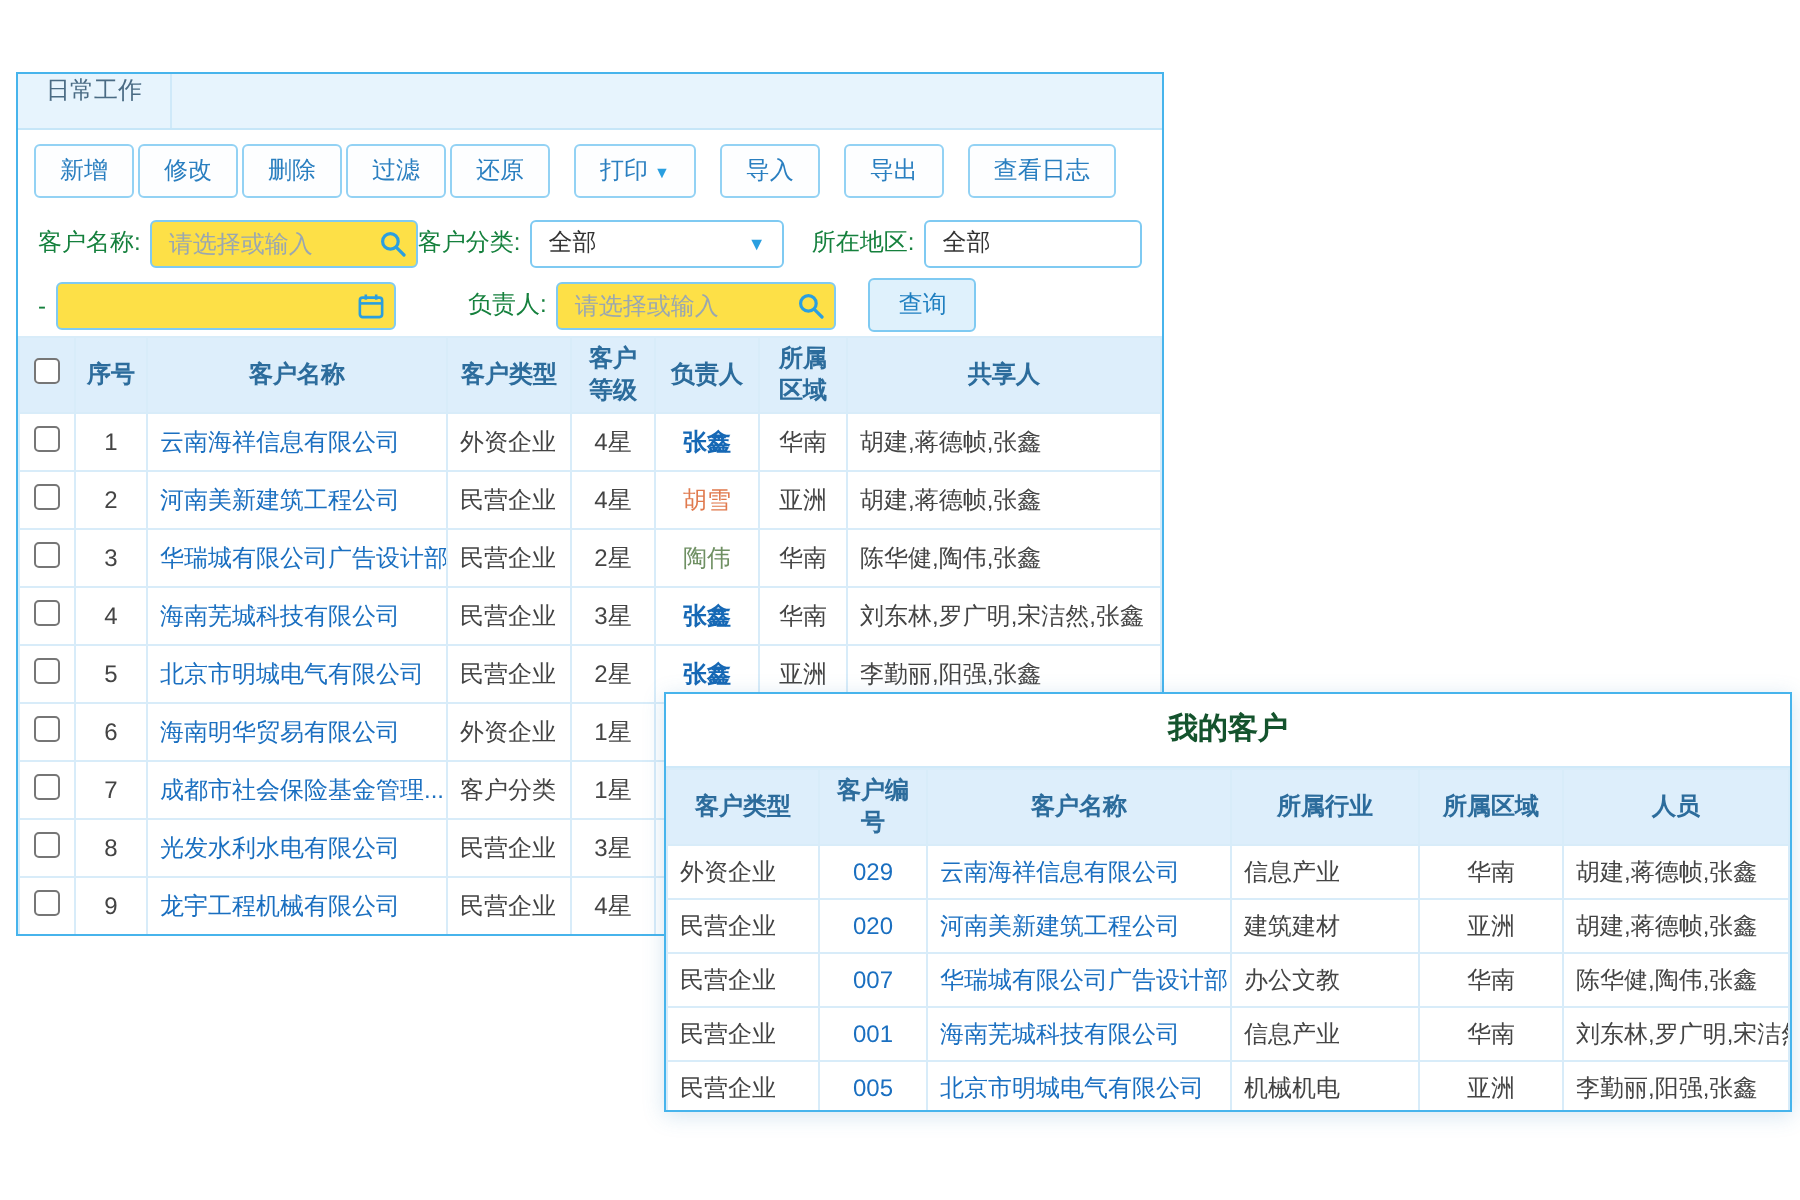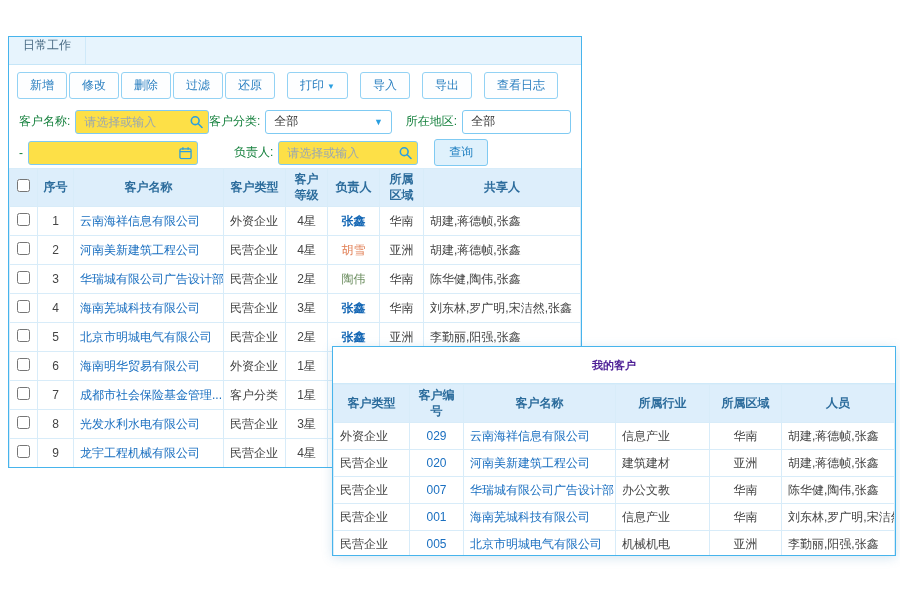--- a/index.html
+++ b/index.html
@@ -42,21 +42,21 @@
   .query-btn { background: #dff1fc; border: 1px solid #7fcaf2; color: #1f7fc0; font-size: 12px; padding: 4px 14px; border-radius: 3px; margin-left: 16px; cursor: pointer; font-family: inherit; }
 
   
   table { border-collapse: collapse; table-layout: fixed; width: 100%; font-size: 12px; }
   th, td { border: 1px solid #d8ecf9; overflow: hidden; }
   th { background: #ddeefb; color: #2c6c9c; font-weight: bold; height: 38px; padding: 2px 4px; white-space: normal; line-height: 1.3; text-align: center; }
   td { height: 29px; padding: 0 6px; color: #444; white-space: nowrap; }
   .table-wrap { flex: 1; overflow: hidden; }
   .center { text-align: center; }
   .link { color: #1a6fc0; cursor: pointer; }
-  .popup-title { flex: 0 0 36px; line-height: 36px; text-align: center; font-size: 11px; font-weight: bold; color: #4c1d95; border-bottom: 1px solid #cfe9f9; }
+  .popup-title { flex: 0 0 36px; line-height: 36px; text-align: center; font-size: 15px; font-weight: bold; color: #14532d; border-bottom: 1px solid #cfe9f9; }
   .popup-panel td { height: 27px; }
   input[type="checkbox"] { width: 13px; height: 13px; cursor: pointer; }
 </style>
 </head>
 <body>
 
 <div class="panel main-panel">
 
   <div class="tabbar">
     <div class="tab">

